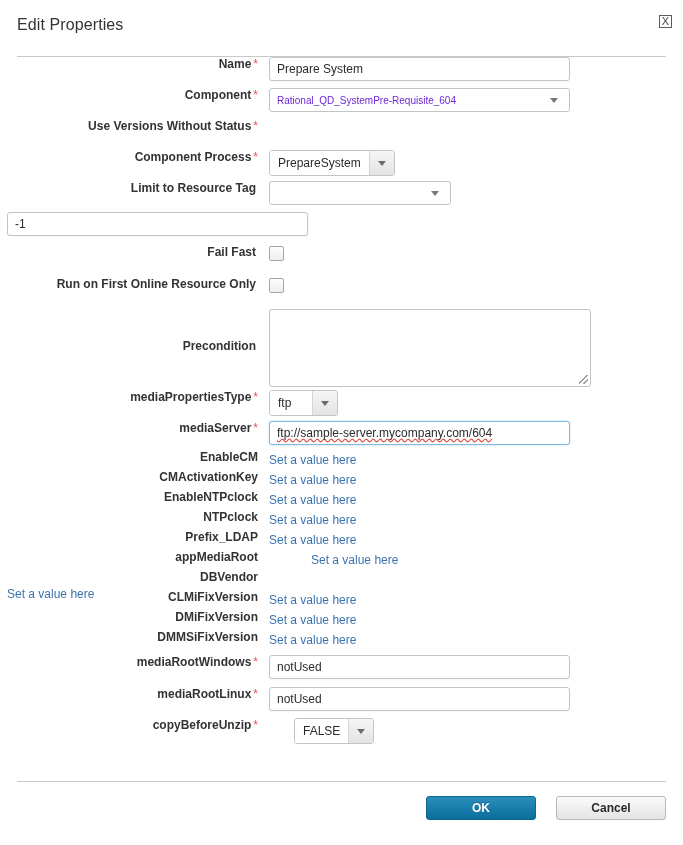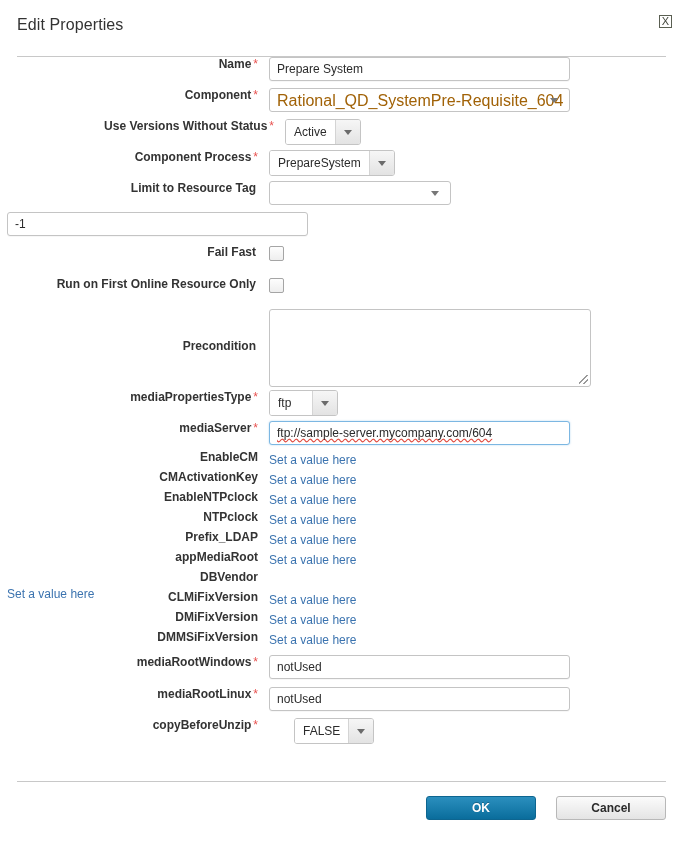--- a/index.html
+++ b/index.html
@@ -175,22 +175,22 @@
     box-sizing: border-box;
     position: relative;
     height: 24px;
     border: 1px solid #c4c4c4;
     border-radius: 3px;
     background: #ffffff;
     cursor: pointer;
   }
   .sel .sel-val {
     padding: 3px 26px 0 7px;
-    font-size: 16px;
-    color: #a16207;
+    font-size: 10px;
+    color: #6d28d9;
     white-space: nowrap;
     overflow: hidden;
     line-height: 18px;
   }
   .sel::after {
     content: "";
     position: absolute;
     right: 11px;
     top: 50%;
     margin-top: -2px;
@@ -315,28 +315,22 @@
 
     <div class="row" style="height:31px;">
       <div class="label-cell"><span>Component</span><span class="req">*</span></div>
       <div class="field-cell">
         <div class="sel w301">
           <div class="sel-val">Rational_QD_SystemPre-Requisite_604</div>
         </div>
       </div>
     </div>
 
-    <div class="row" style="height:31px;margin-left:16px;">
+    <div class="row" style="height:31px;">
       <div class="label-cell"><span>Use Versions Without Status</span><span class="req">*</span></div>
-      <div class="field-cell">
-        <div class="combo">
-          <div class="combo-val">Active</div>
-          <div class="combo-arrow"></div>
-        </div>
-      </div>
     </div>
 
     <div class="row" style="height:31px;">
       <div class="label-cell"><span>Component Process</span><span class="req">*</span></div>
       <div class="field-cell">
         <div class="combo">
           <div class="combo-val">PrepareSystem</div>
           <div class="combo-arrow"></div>
         </div>
       </div>
@@ -409,21 +403,21 @@
         <div class="field-cell"><span class="link">Set a value here</span></div>
       </div>
       <div class="row" style="height:20px;">
         <div class="label-cell">NTPclock</div>
         <div class="field-cell"><span class="link">Set a value here</span></div>
       </div>
       <div class="row" style="height:20px;">
         <div class="label-cell">Prefix_LDAP</div>
         <div class="field-cell"><span class="link">Set a value here</span></div>
       </div>
-      <div class="row" style="height:20px;">
+      <div class="row" style="height:20px;gap:42px;">
         <div class="label-cell">appMediaRoot</div>
         <div class="field-cell"><span class="link">Set a value here</span></div>
       </div>
       <div class="row" style="height:20px;flex-direction:column;">
         <div class="label-cell">DBVendor</div>
         <div class="field-cell"><span class="link">Set a value here</span></div>
       </div>
       <div class="row" style="height:20px;">
         <div class="label-cell">CLMiFixVersion</div>
         <div class="field-cell"><span class="link">Set a value here</span></div>

